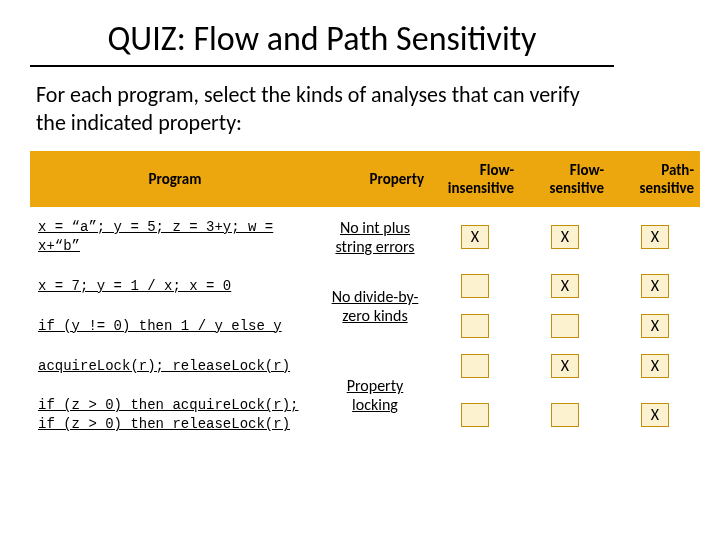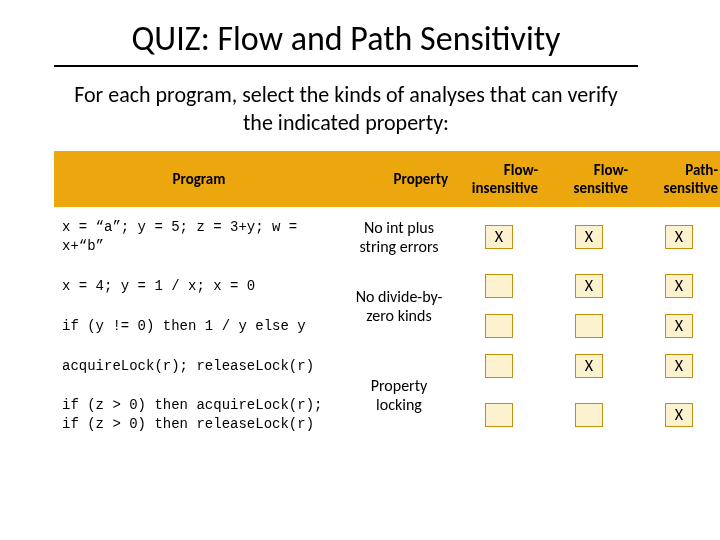--- a/index.html
+++ b/index.html
@@ -1,27 +1,27 @@
 <!DOCTYPE html>
 <html><head>
 <meta charset="utf-8">
 <style>
   * { box-sizing: border-box; margin: 0; padding: 0; }
   html, body { width: 720px; height: 540px; font-family: Calibri, Arial, sans-serif; background: #fff; color: #000; }
-  .slide { width: 644px; height: 540px; padding: 18px 30px 30px 30px; margin-left: 24px; }
+  .slide { width: 644px; height: 540px; padding: 18px 30px 30px 30px; }
   .title { font-size: 34px; text-align: center; font-weight: 400; }
   .rule { border: none; border-top: 2.5px solid #000; margin: 6px 0 14px 0; }
-  .subtitle { font-size: 22px; text-align: center; font-weight: 400; line-height: 1.25; padding: 0 6px 14px 6px; }
+  .subtitle { font-size: 22px; font-weight: 400; line-height: 1.25; padding: 0 6px 14px 6px; }
   table { border-collapse: collapse; width: 100%; table-layout: fixed; }
   col.prog { width: 290px; }
   col.prop { width: 110px; }
   col.ans { width: 90px; }
   thead th { background: #eca70e; font-weight: 700; font-size: 15px; padding: 10px 6px; vertical-align: middle; text-align: right; border-top: 1px solid #fff; }
   thead th:first-child { text-align: center; }
-  td { border-top: 1px solid #fff; padding: 0; }
+  td { border-top: 1px solid #fff; padding: 0; text-decoration: underline; }
   tbody td { font-size: 14px; vertical-align: middle; }
   td.prog { font-family: "Courier New", monospace; font-size: 14px; padding: 10px 8px; line-height: 1.35; }
   td.prop { text-align: center; font-size: 16px; padding: 4px 6px; }
   td.ans { text-align: center; }
   .box { display: inline-block; width: 28px; height: 24px; border: 1px solid #c28f0a; background: #fdf2d0; font-size: 16px; font-weight: 400; line-height: 22px; vertical-align: middle; font-family: Calibri, Arial, sans-serif; }
   .grp-top td { border-top: 1px solid #fff; }
 </style>
 </head>
 <body>
 
@@ -49,21 +49,21 @@
     </thead>
     <tbody id="tbody">
         <tr class="grp-top">
           <td class="prog">x = “a”; y = 5; z = 3+y; w = x+“b”</td>
           <td class="prop" rowspan="1">No int plus string errors</td>
           <td class="ans"><span class="box">X</span></td>
           <td class="ans"><span class="box">X</span></td>
           <td class="ans"><span class="box">X</span></td>
         </tr>
         <tr class="grp-top">
-          <td class="prog">x = 4; y = 1 / x; x = 0</td>
+          <td class="prog">x = 7; y = 1 / x; x = 0</td>
           <td class="prop" rowspan="2">No divide-by-zero kinds</td>
           <td class="ans"><span class="box"></span></td>
           <td class="ans"><span class="box">X</span></td>
           <td class="ans"><span class="box">X</span></td>
         </tr>
         <tr>
           <td class="prog">if (y != 0) then 1 / y else y</td>
           <td class="ans"><span class="box"></span></td>
           <td class="ans"><span class="box"></span></td>
           <td class="ans"><span class="box">X</span></td>

